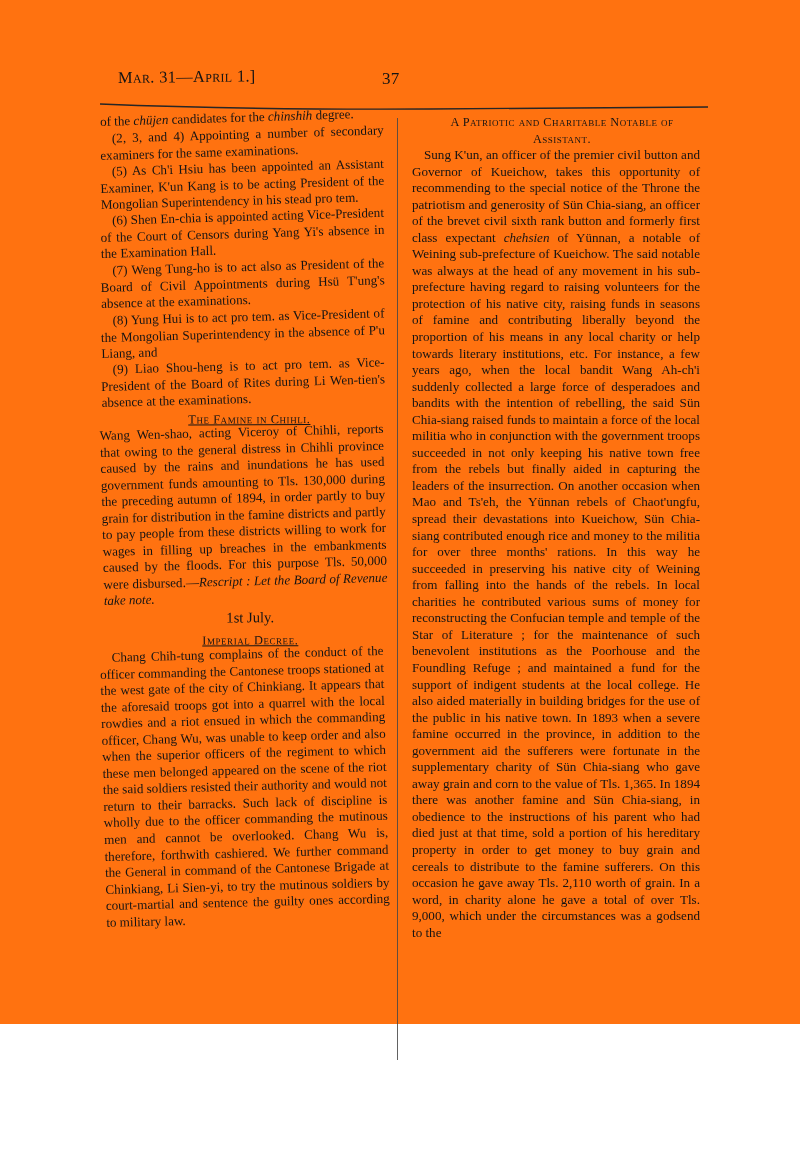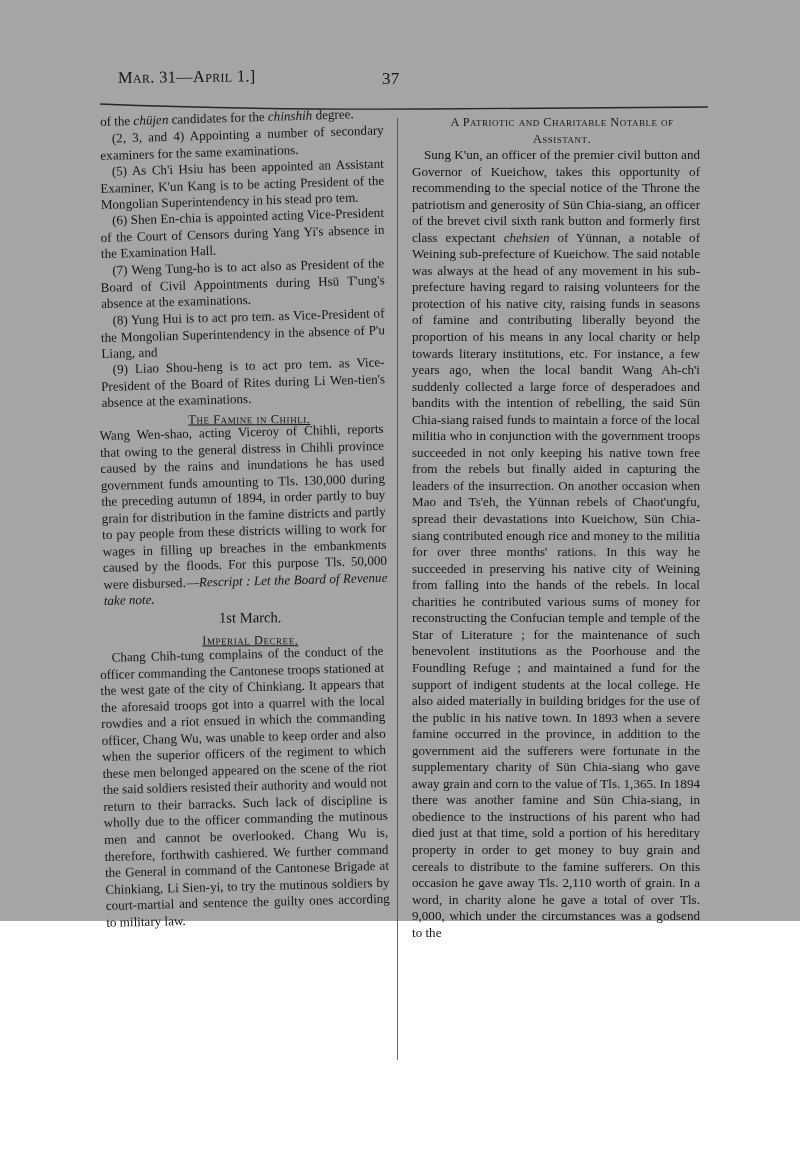--- a/index.html
+++ b/index.html
@@ -13,22 +13,22 @@
     font-family: "Liberation Serif", "DejaVu Serif", serif;
     color: #1a1a1a;
     overflow: hidden;
     position: relative;
   }
 
   .page {
     position: absolute;
     left: 0; top: 0;
     width: 800px;
-    height: 921px;
-    background: #a3a3a3;
+    height: 1024px;
+    background: #f97316;
   }
 
   
   .running-head {
     position: absolute;
     left: 100px;
     top: 68px;
     width: 608px;
     height: 30px;
   }
@@ -172,21 +172,21 @@
     <p class="sk3">(7) Weng Tung-ho is to act also as President of the Board of Civil Appointments during Hsü T'ung's absence at the examinations.</p>
 
     <p class="sk3">(8) Yung Hui is to act pro tem. as Vice-President of the Mongolian Superintendency in the absence of P'u Liang, and</p>
 
     <p class="sk3">(9) Liao Shou-heng is to act pro tem. as Vice-President of the Board of Rites during Li Wen-tien's absence at the examinations.</p>
 
     <p class="sec-head">The Famine in Chihli.</p>
 
     <p class="noindent sk4"><span>Wang Wen-shao, acting Viceroy of Chihli, reports that owing to the general distress in Chihli province caused by the rains and inundations he has used government funds amounting to Tls. 130,000 during the preceding autumn of 1894, in order partly to buy grain for distribution in the famine districts and partly to pay people from these districts willing to work for wages in filling up breaches in the embankments caused by the floods. For this purpose Tls. 50,000 were disbursed.—</span><i>Rescript : Let the Board of Revenue take note.</i></p>
 
-    <p class="date-head">1st March.</p>
+    <p class="date-head">1st July.</p>
 
     <p class="sec-head tight">Imperial Decree.</p>
 
     <p class="sk4">Chang Chih-tung complains of the conduct of the officer commanding the Cantonese troops stationed at the west gate of the city of Chinkiang. It appears that the aforesaid troops got into a quarrel with the local rowdies and a riot ensued in which the commanding officer, Chang Wu, was unable to keep order and also when the superior officers of the regiment to which these men belonged appeared on the scene of the riot the said soldiers resisted their authority and would not return to their barracks. Such lack of discipline is wholly due to the officer commanding the mutinous men and cannot be overlooked. Chang Wu is, therefore, forthwith cashiered. We further command the General in command of the Cantonese Brigade at Chinkiang, Li Sien-yi, to try the mutinous soldiers by court-martial and sentence the guilty ones according to military law.</p>
 
   </div>
 
   <div class="col col-right">
 
     <p class="top-head">A Patriotic and Charitable Notable of</p>

